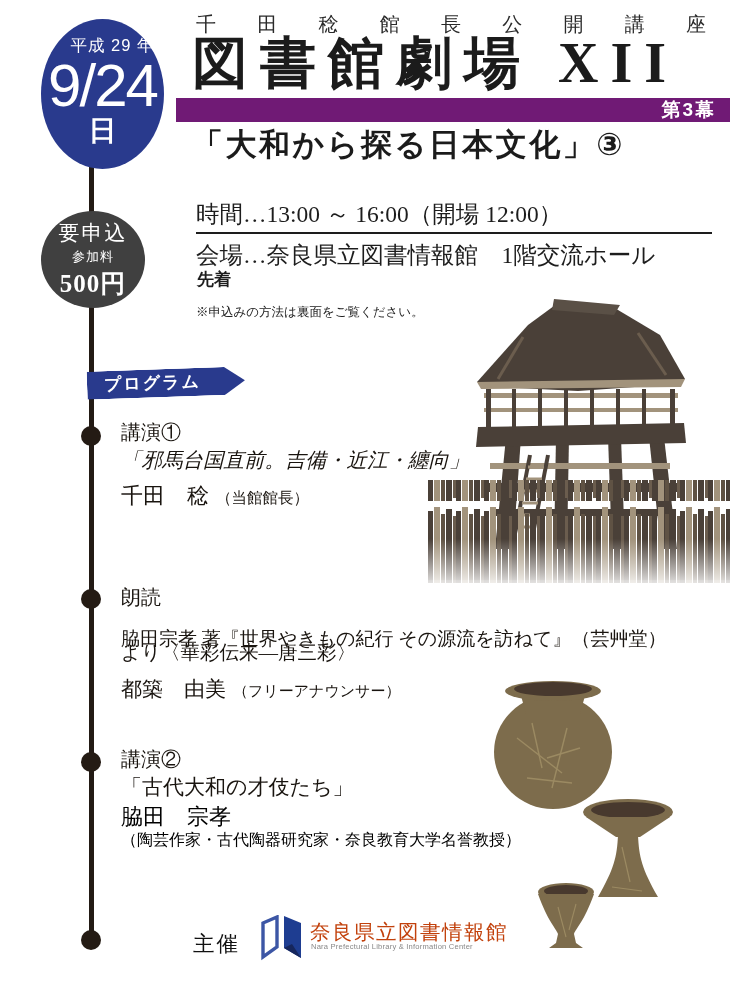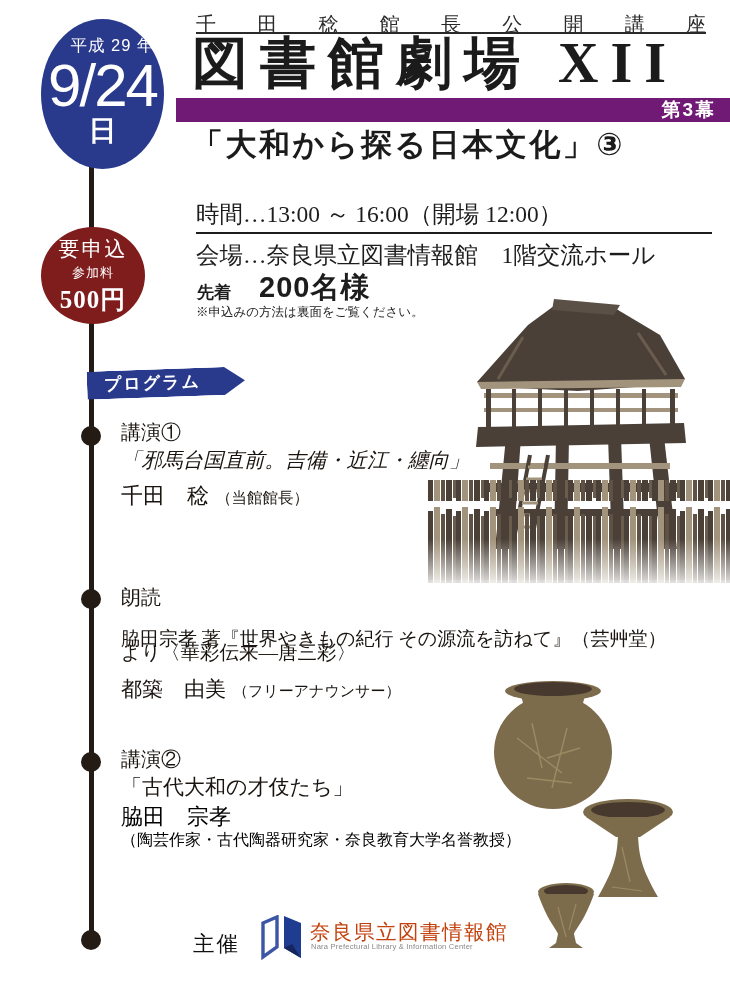--- a/index.html
+++ b/index.html
@@ -10,32 +10,32 @@
 
   
   .date-circle{left:41px;top:19px;width:123px;height:150px;background:#293a8d;border-radius:50%;
     color:#fff;display:flex;flex-direction:column;align-items:center;z-index:4;}
   .date-era{font-size:16.5px;margin-top:16px;letter-spacing:1px;margin-left:20px;}
   .date-main{font-size:60px;font-weight:normal;line-height:.95;letter-spacing:-2px;}
   .date-day{font-size:28px;font-weight:bold;margin-top:-2px;}
 
   
   .kicker{left:196px;top:11px;width:510px;font-size:20px;color:#2a2a2a;
-    text-align:justify;text-align-last:justify;text-decoration:underline;}
+    text-align:justify;text-align-last:justify;}
   .title{left:192px;top:34px;font-size:56px;font-weight:600;letter-spacing:12px;color:#1b1b1b;line-height:1.05;white-space:nowrap;}
   .act-bar{left:176px;top:98px;width:566px;height:24px;background:#701a75;z-index:3;}
   .act-label{position:absolute;right:26px;top:0;color:#fff;font-size:19px;font-weight:bold;line-height:24px;letter-spacing:2px;}
   .subtitle{left:192px;top:124px;font-size:31px;font-weight:bold;letter-spacing:2.5px;color:#1b1b1b;white-space:nowrap;}
 
   
   .tline{left:89px;top:165px;width:5px;height:773px;background:#221a14;z-index:1;}
   .bullet{width:20px;height:20px;border-radius:50%;background:#241b14;left:81px;z-index:2;}
 
   
-  .apply-circle{left:41px;top:227px;width:104px;height:97px;border-radius:50%;background:#7f1d1d;
+  .apply-circle{left:41px;top:211px;width:104px;height:97px;border-radius:50%;background:#404040;
     color:#fff;display:flex;flex-direction:column;align-items:center;justify-content:center;z-index:3;}
   .apply-l1{font-size:21px;letter-spacing:2px;}
   .apply-l2{font-size:13px;letter-spacing:1px;margin:1px 0;}
   .apply-l3{font-size:25px;font-weight:bold;letter-spacing:1px;}
 
   
   .info-time{left:196px;top:198px;font-size:23.5px;color:#1d1d1d;white-space:nowrap;}
   .info-rule{left:196px;top:232px;width:516px;height:2px;background:#1d1d1d;}
   .info-venue{left:196px;top:239px;font-size:23.5px;color:#1d1d1d;white-space:nowrap;}
   .cap-row{left:197px;top:268px;display:flex;align-items:flex-end;text-align:center;}
@@ -84,21 +84,20 @@
     <div class="apply-l1">要申込</div>
     <div class="apply-l2">参加料</div>
     <div class="apply-l3">500円</div>
   </div>
 
   <div class="abs info-time serif">時間…13:00 ～ 16:00（開場 12:00）</div>
   <div class="abs info-rule"></div>
   <div class="abs info-venue serif">会場…奈良県立図書情報館　1階交流ホール</div>
   <div class="abs cap-row gothic">
     <span class="cap-label">先着</span>
-    <span class="cap-value">200名様</span>
   </div>
   <div class="abs info-note serif">※申込みの方法は裏面をご覧ください。</div>
 
   <svg class="abs" style="left:428px;top:287px;" width="302" height="306" viewBox="0 0 302 306">
     <defs>
       <pattern id="fence" x="0" y="0" width="28" height="110" patternUnits="userSpaceOnUse">
         <rect x="0" y="4" width="5" height="100" fill="#4a4038"></rect>
         <rect x="6" y="0" width="6" height="104" fill="#a2937c"></rect>
         <rect x="13" y="7" width="4" height="97" fill="#5f5244"></rect>
         <rect x="18" y="2" width="6" height="102" fill="#4a4038"></rect>

